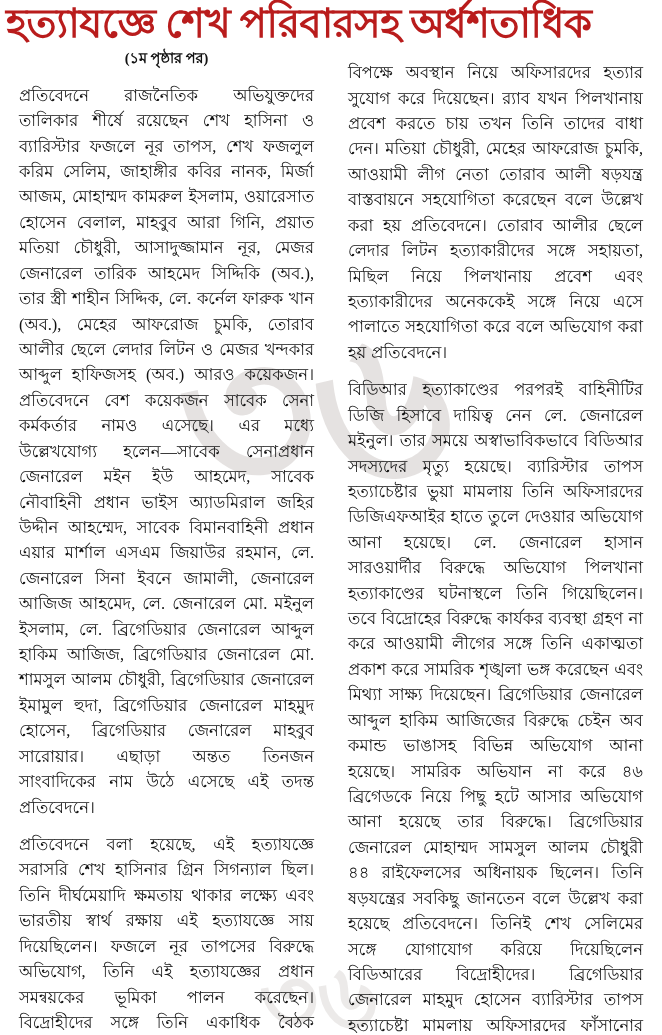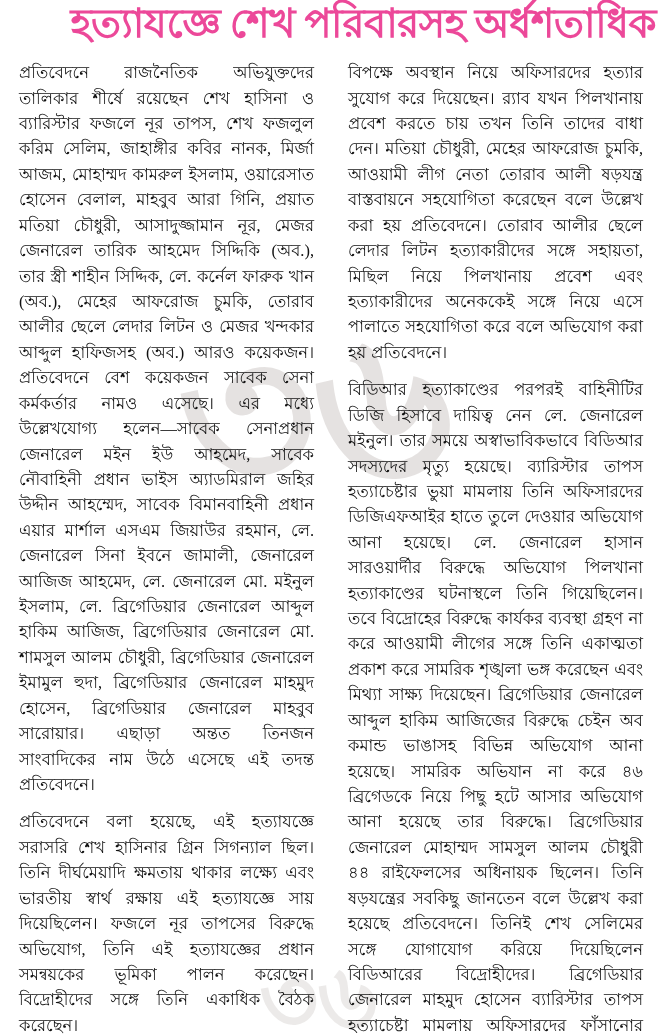--- a/index.html
+++ b/index.html
@@ -8,25 +8,25 @@
     width:662px;
     height:1035px;
     margin:0 auto;
     background:#ffffff;
     color:#111111;
     font-family:"Liberation Serif", serif;
     overflow:hidden;
   }
   .headline{
     margin:2px 6px 3px;
-    text-align:right;
+    text-align:left;
     font-size:40px;
     line-height:1.08;
     font-weight:700;
-    color:#ec4899;
+    color:#b91c1c;
     letter-spacing:-0.5px;
   }
   .cols{
     position:relative;
     z-index:1;
     display:flex;
     gap:10px;
     padding:0 7px;
     align-items:flex-start;
   }
@@ -63,20 +63,21 @@
 
 <div class="page">
 
   <div class="wm wm-1">৩৬</div>
   <div class="wm wm-2">৩৬</div>
 
   <h1 class="headline">হত্যাযজ্ঞে শেখ পরিবারসহ অর্ধশতাধিক</h1>
 
   <div class="cols">
     <div class="col">
+      <div class="cont-note">(১ম পৃষ্ঠার পর)</div>
       <div>
           <p>প্রতিবেদনে রাজনৈতিক অভিযুক্তদের তালিকার শীর্ষে রয়েছেন শেখ হাসিনা ও ব্যারিস্টার ফজলে নূর তাপস, শেখ ফজলুল করিম সেলিম, জাহাঙ্গীর কবির নানক, মির্জা আজম, মোহাম্মদ কামরুল ইসলাম, ওয়ারেসাত হোসেন বেলাল, মাহবুব আরা গিনি, প্রয়াত মতিয়া চৌধুরী, আসাদুজ্জামান নূর, মেজর জেনারেল তারিক আহমেদ সিদ্দিকি (অব.), তার স্ত্রী শাহীন সিদ্দিক, লে. কর্নেল ফারুক খান (অব.), মেহের আফরোজ চুমকি, তোরাব আলীর ছেলে লেদার লিটন ও মেজর খন্দকার আব্দুল হাফিজসহ (অব.) আরও কয়েকজন। প্রতিবেদনে বেশ কয়েকজন সাবেক সেনা কর্মকর্তার নামও এসেছে। এর মধ্যে উল্লেখযোগ্য হলেন—সাবেক সেনাপ্রধান জেনারেল মইন ইউ আহমেদ, সাবেক নৌবাহিনী প্রধান ভাইস অ্যাডমিরাল জহির উদ্দীন আহম্মেদ, সাবেক বিমানবাহিনী প্রধান এয়ার মার্শাল এসএম জিয়াউর রহমান, লে. জেনারেল সিনা ইবনে জামালী, জেনারেল আজিজ আহমেদ, লে. জেনারেল মো. মইনুল ইসলাম, লে. ব্রিগেডিয়ার জেনারেল আব্দুল হাকিম আজিজ, ব্রিগেডিয়ার জেনারেল মো. শামসুল আলম চৌধুরী, ব্রিগেডিয়ার জেনারেল ইমামুল হুদা, ব্রিগেডিয়ার জেনারেল মাহমুদ হোসেন, ব্রিগেডিয়ার জেনারেল মাহবুব সারোয়ার। এছাড়া অন্তত তিনজন সাংবাদিকের নাম উঠে এসেছে এই তদন্ত প্রতিবেদনে।</p>
           <p>প্রতিবেদনে বলা হয়েছে, এই হত্যাযজ্ঞে সরাসরি শেখ হাসিনার গ্রিন সিগন্যাল ছিল। তিনি দীর্ঘমেয়াদি ক্ষমতায় থাকার লক্ষ্যে এবং ভারতীয় স্বার্থ রক্ষায় এই হত্যাযজ্ঞে সায় দিয়েছিলেন। ফজলে নূর তাপসের বিরুদ্ধে অভিযোগ, তিনি এই হত্যাযজ্ঞের প্রধান সমন্বয়কের ভূমিকা পালন করেছেন। বিদ্রোহীদের সঙ্গে তিনি একাধিক বৈঠক করেছেন।</p>
         </div>
     </div>
     <div class="col">
       <div>
           <p>বিপক্ষে অবস্থান নিয়ে অফিসারদের হত্যার সুযোগ করে দিয়েছেন। র‍্যাব যখন পিলখানায় প্রবেশ করতে চায় তখন তিনি তাদের বাধা দেন। মতিয়া চৌধুরী, মেহের আফরোজ চুমকি, আওয়ামী লীগ নেতা তোরাব আলী ষড়যন্ত্র বাস্তবায়নে সহযোগিতা করেছেন বলে উল্লেখ করা হয় প্রতিবেদনে। তোরাব আলীর ছেলে লেদার লিটন হত্যাকারীদের সঙ্গে সহায়তা, মিছিল নিয়ে পিলখানায় প্রবেশ এবং হত্যাকারীদের অনেককেই সঙ্গে নিয়ে এসে পালাতে সহযোগিতা করে বলে অভিযোগ করা হয় প্রতিবেদনে।</p>
           <p>বিডিআর হত্যাকাণ্ডের পরপরই বাহিনীটির ডিজি হিসাবে দায়িত্ব নেন লে. জেনারেল মইনুল। তার সময়ে অস্বাভাবিকভাবে বিডিআর সদস্যদের মৃত্যু হয়েছে। ব্যারিস্টার তাপস হত্যাচেষ্টার ভুয়া মামলায় তিনি অফিসারদের ডিজিএফআইর হাতে তুলে দেওয়ার অভিযোগ আনা হয়েছে। লে. জেনারেল হাসান সারওয়ার্দীর বিরুদ্ধে অভিযোগ পিলখানা হত্যাকাণ্ডের ঘটনাস্থলে তিনি গিয়েছিলেন। তবে বিদ্রোহের বিরুদ্ধে কার্যকর ব্যবস্থা গ্রহণ না করে আওয়ামী লীগের সঙ্গে তিনি একাত্মতা প্রকাশ করে সামরিক শৃঙ্খলা ভঙ্গ করেছেন এবং মিথ্যা সাক্ষ্য দিয়েছেন। ব্রিগেডিয়ার জেনারেল আব্দুল হাকিম আজিজের বিরুদ্ধে চেইন অব কমান্ড ভাঙাসহ বিভিন্ন অভিযোগ আনা হয়েছে। সামরিক অভিযান না করে ৪৬ ব্রিগেডকে নিয়ে পিছু হটে আসার অভিযোগ আনা হয়েছে তার বিরুদ্ধে। ব্রিগেডিয়ার জেনারেল মোহাম্মদ সামসুল আলম চৌধুরী ৪৪ রাইফেলসের অধিনায়ক ছিলেন। তিনি ষড়যন্ত্রের সবকিছু জানতেন বলে উল্লেখ করা হয়েছে প্রতিবেদনে। তিনিই শেখ সেলিমের সঙ্গে যোগাযোগ করিয়ে দিয়েছিলেন বিডিআরের বিদ্রোহীদের। ব্রিগেডিয়ার জেনারেল মাহমুদ হোসেন ব্যারিস্টার তাপস হত্যাচেষ্টা মামলায় অফিসারদের ফাঁসানোর নেপথ্যে তার সক্রিয়তার কথা উল্লেখ করা হয়েছে। ব্রিগেডিয়ার জেনারেল মাহবুব সারোয়ারের বিরুদ্ধেও তাপস হত্যাচেষ্টা মামলায় সেনা কর্মকর্তাদের ফাঁসানোর অভিযোগ আনা হয়েছে।</p>
         </div>

